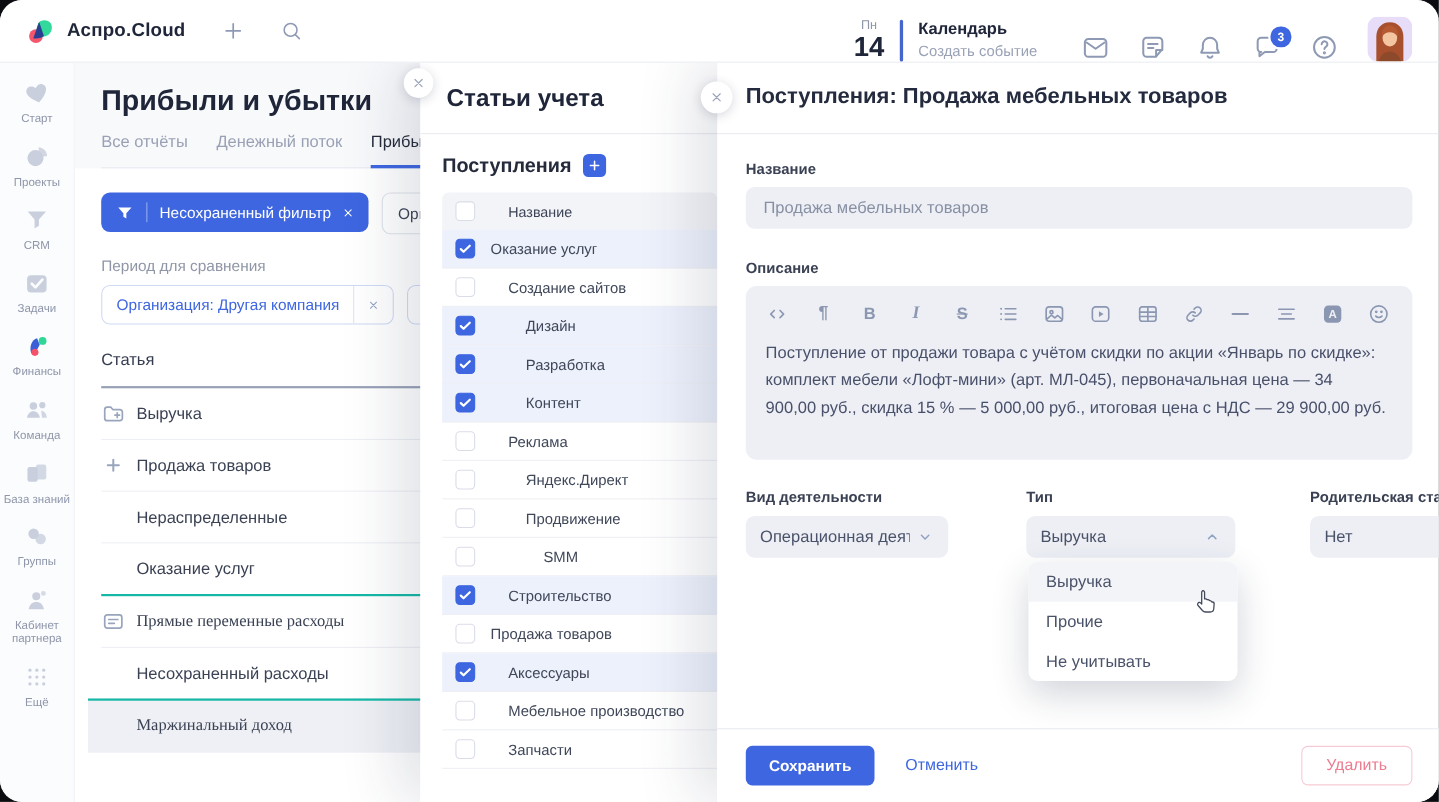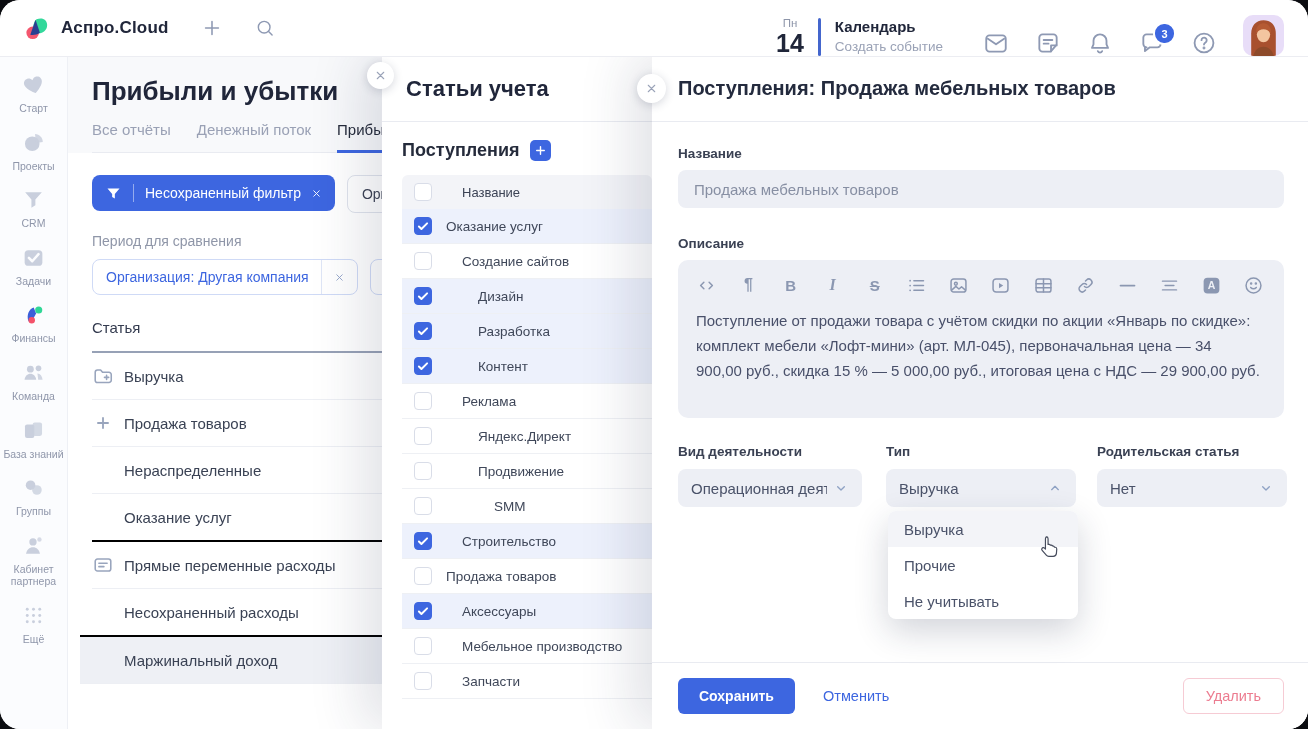--- a/index.html
+++ b/index.html
@@ -69,21 +69,21 @@
   .periodlb{margin-top:20px;font-size:14px;color:#8f96a8;}
   .chiprow{display:flex;gap:12px;margin-top:10px;}
   .chip-blue{height:34px;border:1px solid #cfdaf6;border-radius:8px;background:#fff;
              display:flex;align-items:center;padding:0 0 0 13px;font-size:14px;color:#3d66e0;
              white-space:nowrap;cursor:pointer;flex:none;}
   .chip-blue .c-sep{width:1px;height:100%;background:#dfe6f7;margin-left:12px;}
   .chip-blue .c-x{width:11px;height:11px;margin:0 12px;color:#8fa0c8;}
   .ptable{margin-top:24px;width:100%;}
   .pthead{font-size:15px;color:#343b4f;padding-bottom:15px;border-bottom:2px solid #97a1b6;}
   .prow{height:46px;display:flex;align-items:center;border-bottom:1px solid #edeff4;}
-  .prow.divtop{border-top:2px solid #000000;margin-top:-1px;}
+  .prow.divtop{border-top:2px solid #14b8a6;margin-top:-1px;font-family:Liberation Serif, serif;}
   .prow.muted{background:#eef0f5;margin-left:-12px;padding-left:12px;}
   .prow-ic{width:22px;height:22px;color:#99a5bd;margin-right:10px;flex:none;}
   .prow-lb{font-size:15px;color:#3a4254;white-space:nowrap;}
 
   
   .panel2{position:absolute;left:382px;top:56px;bottom:0;width:270px;background:#fff;z-index:20;
           box-shadow:-22px 0 48px rgba(35,45,75,.13);overflow:hidden;}
   .p2-head{height:65px;border-bottom:1px solid #e9ebf1;display:flex;align-items:center;padding-left:24px;}
   .p2-title{font-size:22px;font-weight:700;color:#20263a;}
   .p2-sect{display:flex;align-items:center;margin:18px 0 0 20px;}
@@ -113,21 +113,21 @@
   .desc-lb{margin-top:28px;}
   .editor{margin-top:9px;height:158px;background:#edeff5;border-radius:10px;
           padding:13px 20px 0 18px;box-sizing:border-box;}
   .toolbar{display:flex;justify-content:space-between;align-items:center;height:24px;}
   .tb-btn{width:21px;height:21px;color:#8b97b1;display:flex;align-items:center;justify-content:center;cursor:pointer;}
   .glyph{font-size:15px;font-weight:700;color:#8b97b1;line-height:1;}
   .glyph.i{font-style:italic;font-family:"Liberation Serif","DejaVu Serif",serif;font-size:16px;}
   .glyph.s{text-decoration:line-through;}
   .glyph.p{font-weight:600;font-size:16px;}
   .ed-text{margin-top:11px;font-size:15px;line-height:25px;color:#49506a;padding-right:4px;}
-  .fields{display:flex;margin-top:26px;}
+  .fields{display:flex;margin-top:26px;gap:47px;}
   .fld{flex:none;}
   .fld1{width:184px;margin-right:24px;}
   .fld2{width:190px;margin-right:21px;position:relative;}
   .fld3{width:190px;}
   .select{margin-top:10px;height:38px;background:#edeff5;border-radius:8px;display:flex;
           align-items:center;justify-content:space-between;padding:0 13px;cursor:pointer;}
   .select .v{font-size:15px;color:#4a5269;white-space:nowrap;overflow:hidden;}
   .select .chev{width:16px;height:16px;color:#8fa2c4;flex:none;margin-left:6px;}
   .menu{position:absolute;left:2px;right:-2px;top:calc(100% + 4px);background:#fff;border-radius:8px;
         box-shadow:0 12px 34px rgba(30,40,70,.20);z-index:46;overflow:visible;}

